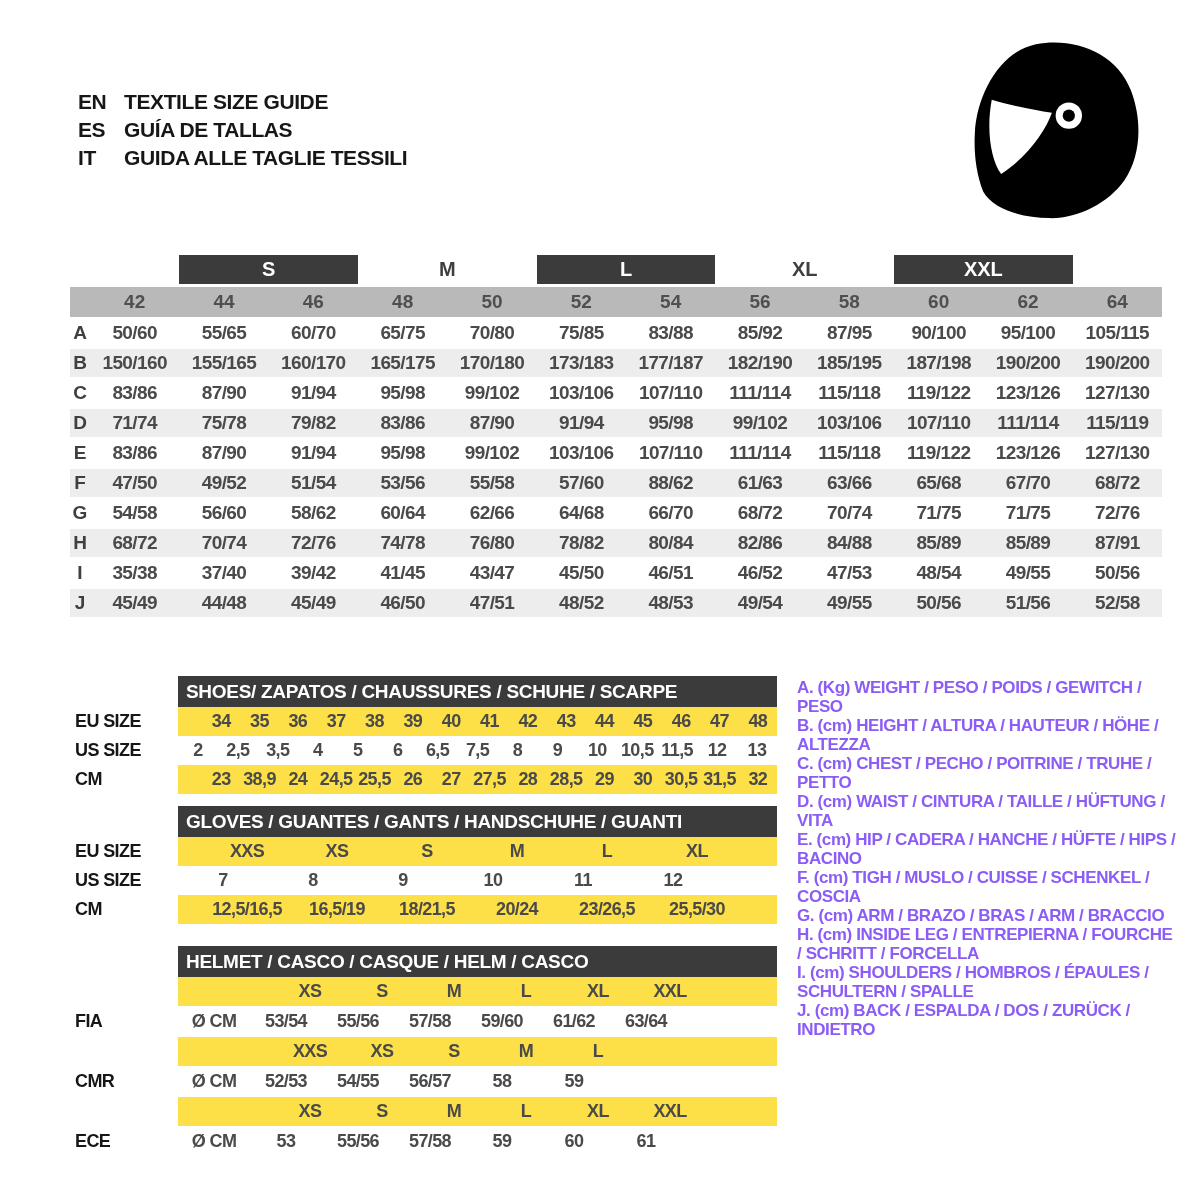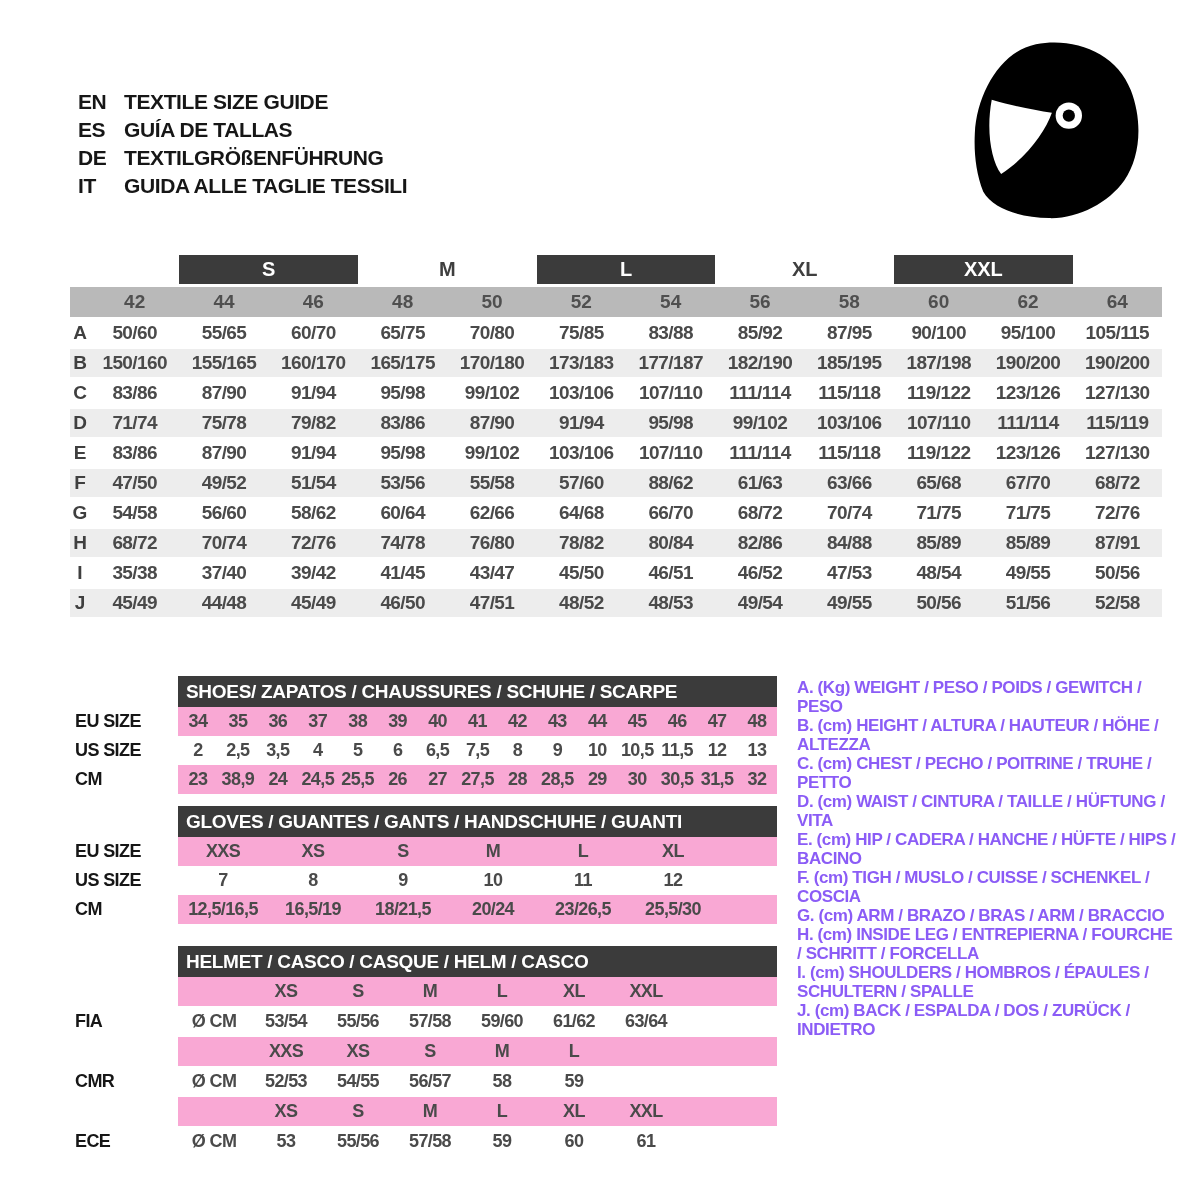--- a/index.html
+++ b/index.html
@@ -35,21 +35,21 @@
   
   .lower-table{position:absolute;left:75px;width:702px;}
   .lt-title{margin-left:103px;height:31px;background:#3b3b3b;color:#ffffff;
             font-size:19px;display:flex;align-items:center;padding-left:8px;
             box-sizing:border-box;letter-spacing:-0.3px;}
   .lt-row{display:flex;height:29px;margin-top:0;}
   .lt-row.tall{height:31px;}
   .lt-label{width:103px;flex:0 0 103px;display:flex;align-items:center;
             font-size:18px;color:#161616;letter-spacing:-0.6px;}
   .lt-content{flex:1;display:grid;}
-  .lt-content.shaded{background:#f9a8d4;}
+  .lt-content.shaded{background:#fde047;padding-left:24px;}
   .lt-content.cols-shoes{grid-template-columns:repeat(15,1fr);}
   .lt-content.cols-gloves{grid-template-columns:repeat(6,90px) 1fr;}
   .lt-content.cols-helmet{grid-template-columns:72px repeat(6,72px) 1fr;}
   .lt-cell{display:flex;align-items:center;justify-content:center;
            font-size:18px;color:#4a4a4a;letter-spacing:-0.6px;}
 
   
   .legend{position:absolute;left:797px;top:678px;width:382px;}
   .legend-item{font-size:17px;line-height:19px;color:#8b5cf6;letter-spacing:-0.4px;}
 </style>
@@ -59,24 +59,20 @@
 <div class="canvas">
 
   <div class="lang-block">
       <div class="lang-row">
         <div class="lang-code">EN</div>
         <div class="lang-label">TEXTILE SIZE GUIDE</div>
       </div>
       <div class="lang-row">
         <div class="lang-code">ES</div>
         <div class="lang-label">GUÍA DE TALLAS</div>
-      </div>
-      <div class="lang-row">
-        <div class="lang-code">DE</div>
-        <div class="lang-label">TEXTILGRÖßENFÜHRUNG</div>
       </div>
       <div class="lang-row">
         <div class="lang-code">IT</div>
         <div class="lang-label">GUIDA ALLE TAGLIE TESSILI</div>
       </div>
     </div>
 
   <svg class="helmet-icon" viewBox="0 0 200 200" aria-hidden="true">
     <path d="M68,13 C108,5 154,22 169,62 C182,96 179,133 162,158 C145,182 112,199 82,198
              C52,197 23,189 12,170 C4,150 2,128 3,108 C5,66 30,21 68,13 Z" fill="#000000"></path>

